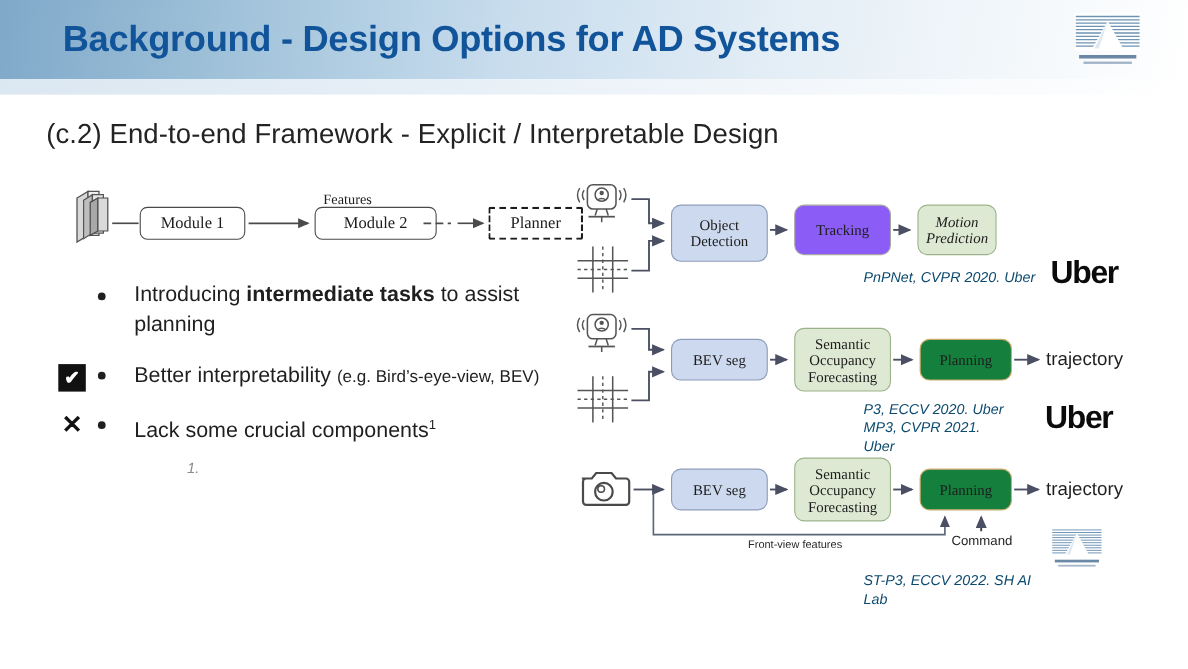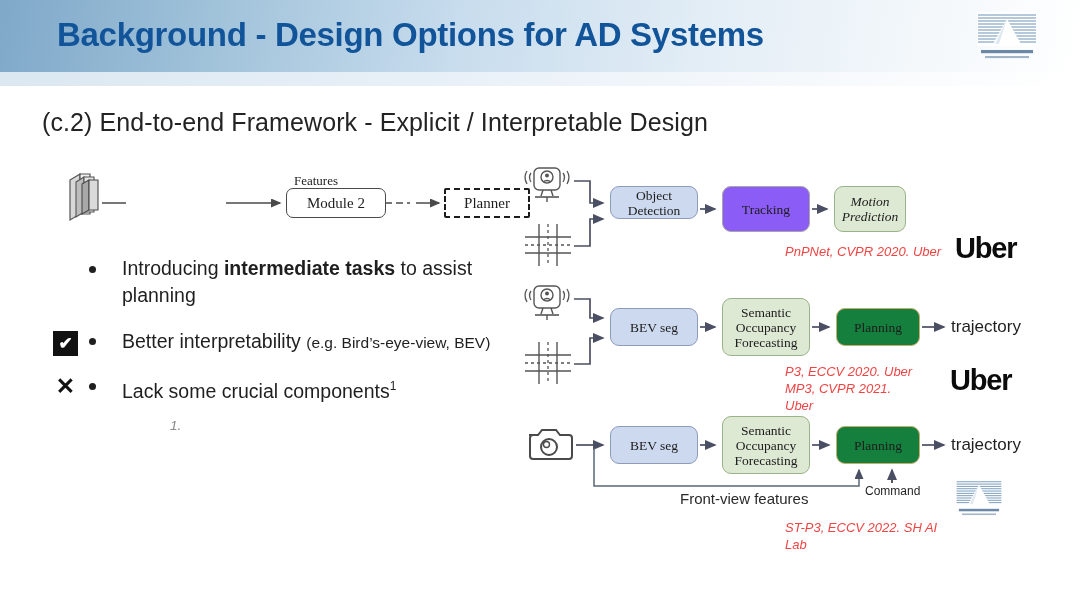--- a/index.html
+++ b/index.html
@@ -36,21 +36,21 @@
 
   
   .modrow{position:absolute;left:64px;top:168px;width:440px;height:62px;}
   .stack{position:absolute;left:0;top:4px;width:42px;height:52px;}
   .mbox{
     position:absolute;height:30px;border:1.6px solid #4a4a4a;border-radius:7px;
     background:#fff;font-family:"Liberation Serif",serif;font-size:15px;color:#1d1d1d;
     display:flex;align-items:center;justify-content:center;box-sizing:border-box;
   }
   .mbox.m1{left:63px;top:20px;width:96px;}
-  .mbox.m2{left:222px;top:20px;width:100px;}
+  .mbox.m2{left:222px;top:20px;width:111px;}
   .mbox.planner{
     left:380px;top:20px;width:86px;border-style:dashed;border-width:2.4px;border-color:#1c1c1c;border-radius:2px;
   }
   .feat-label{
     position:absolute;left:197px;top:5px;width:110px;text-align:center;
     font-family:"Liberation Serif",serif;font-size:13px;color:#1d1d1d;
   }
 
   
   .bul{position:absolute;font-size:19.5px;color:#1f1f1f;line-height:27px;}
@@ -88,27 +88,27 @@
   .c-blue{background:#ccd9ee;border:1.4px solid #8d9cbb;}
   .c-gray{background:#8b5cf6;border:1.4px solid #a9a7a4;}
   .c-green{background:#dee9d4;border:1.4px solid #9bb389;}
   .c-yellow{background:#15803d;border:1.4px solid #c9ab6c;}
 
   .plain{
     position:absolute;font-size:17px;color:#1f1f1f;white-space:nowrap;
   }
 
   .cap{
-    position:absolute;font-size:13px;font-style:italic;color:#ef4444;line-height:17px;
+    position:absolute;font-size:13px;font-style:italic;color:#0c4a6e;line-height:17px;
   }
   .uber{
     position:absolute;font-size:29px;font-weight:bold;color:#0b0b0b;
     letter-spacing:-1.2px;font-family:"Liberation Sans",sans-serif;
   }
-  .tinylabel{position:absolute;font-size:15px;color:#2a2a2a;white-space:nowrap;}
+  .tinylabel{position:absolute;font-size:10px;color:#2a2a2a;white-space:nowrap;}
   .cmdlabel{position:absolute;font-size:12px;color:#1f1f1f;white-space:nowrap;}
 
   svg{display:block;overflow:visible;}
   .arrows{position:absolute;left:0;top:0;width:1080px;height:608px;pointer-events:none;}
 </style>
 </head>
 <body>
 
 <div class="header"></div>
 <div class="header-strip"></div>
@@ -142,20 +142,21 @@
   <svg class="stack" viewBox="0 0 42 52">
     <polygon points="6,8 16,2 16,42 6,48" fill="#d8d8d8" stroke="#555" stroke-width="1.2"></polygon>
     <polygon points="16,2 26,2 26,42 16,42" fill="#f0f0f0" stroke="#555" stroke-width="1.2"></polygon>
     <polygon points="12,10 20,5 20,40 12,45" fill="#bdbdbd" stroke="#555" stroke-width="1.1"></polygon>
     <polygon points="20,5 30,5 30,40 20,40" fill="#e6e6e6" stroke="#555" stroke-width="1.1"></polygon>
     <polygon points="18,12 25,8 25,38 18,42" fill="#a8a8a8" stroke="#4a4a4a" stroke-width="1.1"></polygon>
     <polygon points="25,8 34,8 34,38 25,38" fill="#dadada" stroke="#4a4a4a" stroke-width="1.1"></polygon>
   </svg>
 
   <div class="feat-label">Features</div>
+  <div class="mbox m1">Module 1</div>
   <div class="mbox m2">Module 2</div>
   <div class="mbox planner">Planner</div>
 
   <svg style="position:absolute;left:0;top:0;width:440px;height:62px;" viewBox="0 0 440 62">
     <defs>
       <marker id="ah" markerWidth="7" markerHeight="7" refX="6" refY="3" orient="auto">
         <path d="M0,0 L7,3 L0,6 z" fill="#4a4a4a"></path>
       </marker>
     </defs>
     <line x1="38" y1="35" x2="62" y2="35" stroke="#4a4a4a" stroke-width="1.5"></line>
@@ -198,21 +199,21 @@
     <line x1="34" y1="2" x2="34" y2="44"></line>
     <line x1="2" y1="15" x2="48" y2="15"></line>
     <line x1="2" y1="31" x2="48" y2="31"></line>
   </g>
   <g stroke="#555" stroke-width="1.3" stroke-dasharray="3,3" fill="none">
     <line x1="25" y1="2" x2="25" y2="44"></line>
     <line x1="2" y1="23" x2="48" y2="23"></line>
   </g>
 </svg>
 
-<div class="pbox c-blue" style="left:610px;top:186px;width:88px;height:33px;">
+<div class="pbox c-blue" style="left:610px;top:186px;width:88px;height:52px;">
   <span><span>Object</span><br><span>Detection</span></span>
 </div>
 <div class="pbox c-gray" style="left:722px;top:186px;width:88px;height:46px;">Tracking</div>
 <div class="pbox c-green" style="left:834px;top:186px;width:72px;height:46px;font-style:italic;">
   <span><span>Motion</span><br><span>Prediction</span></span>
 </div>
 
 <div class="cap" style="left:785px;top:243px;">PnPNet, CVPR 2020. Uber</div>
 <div class="uber" style="left:955px;top:232px;">Uber</div>
 

